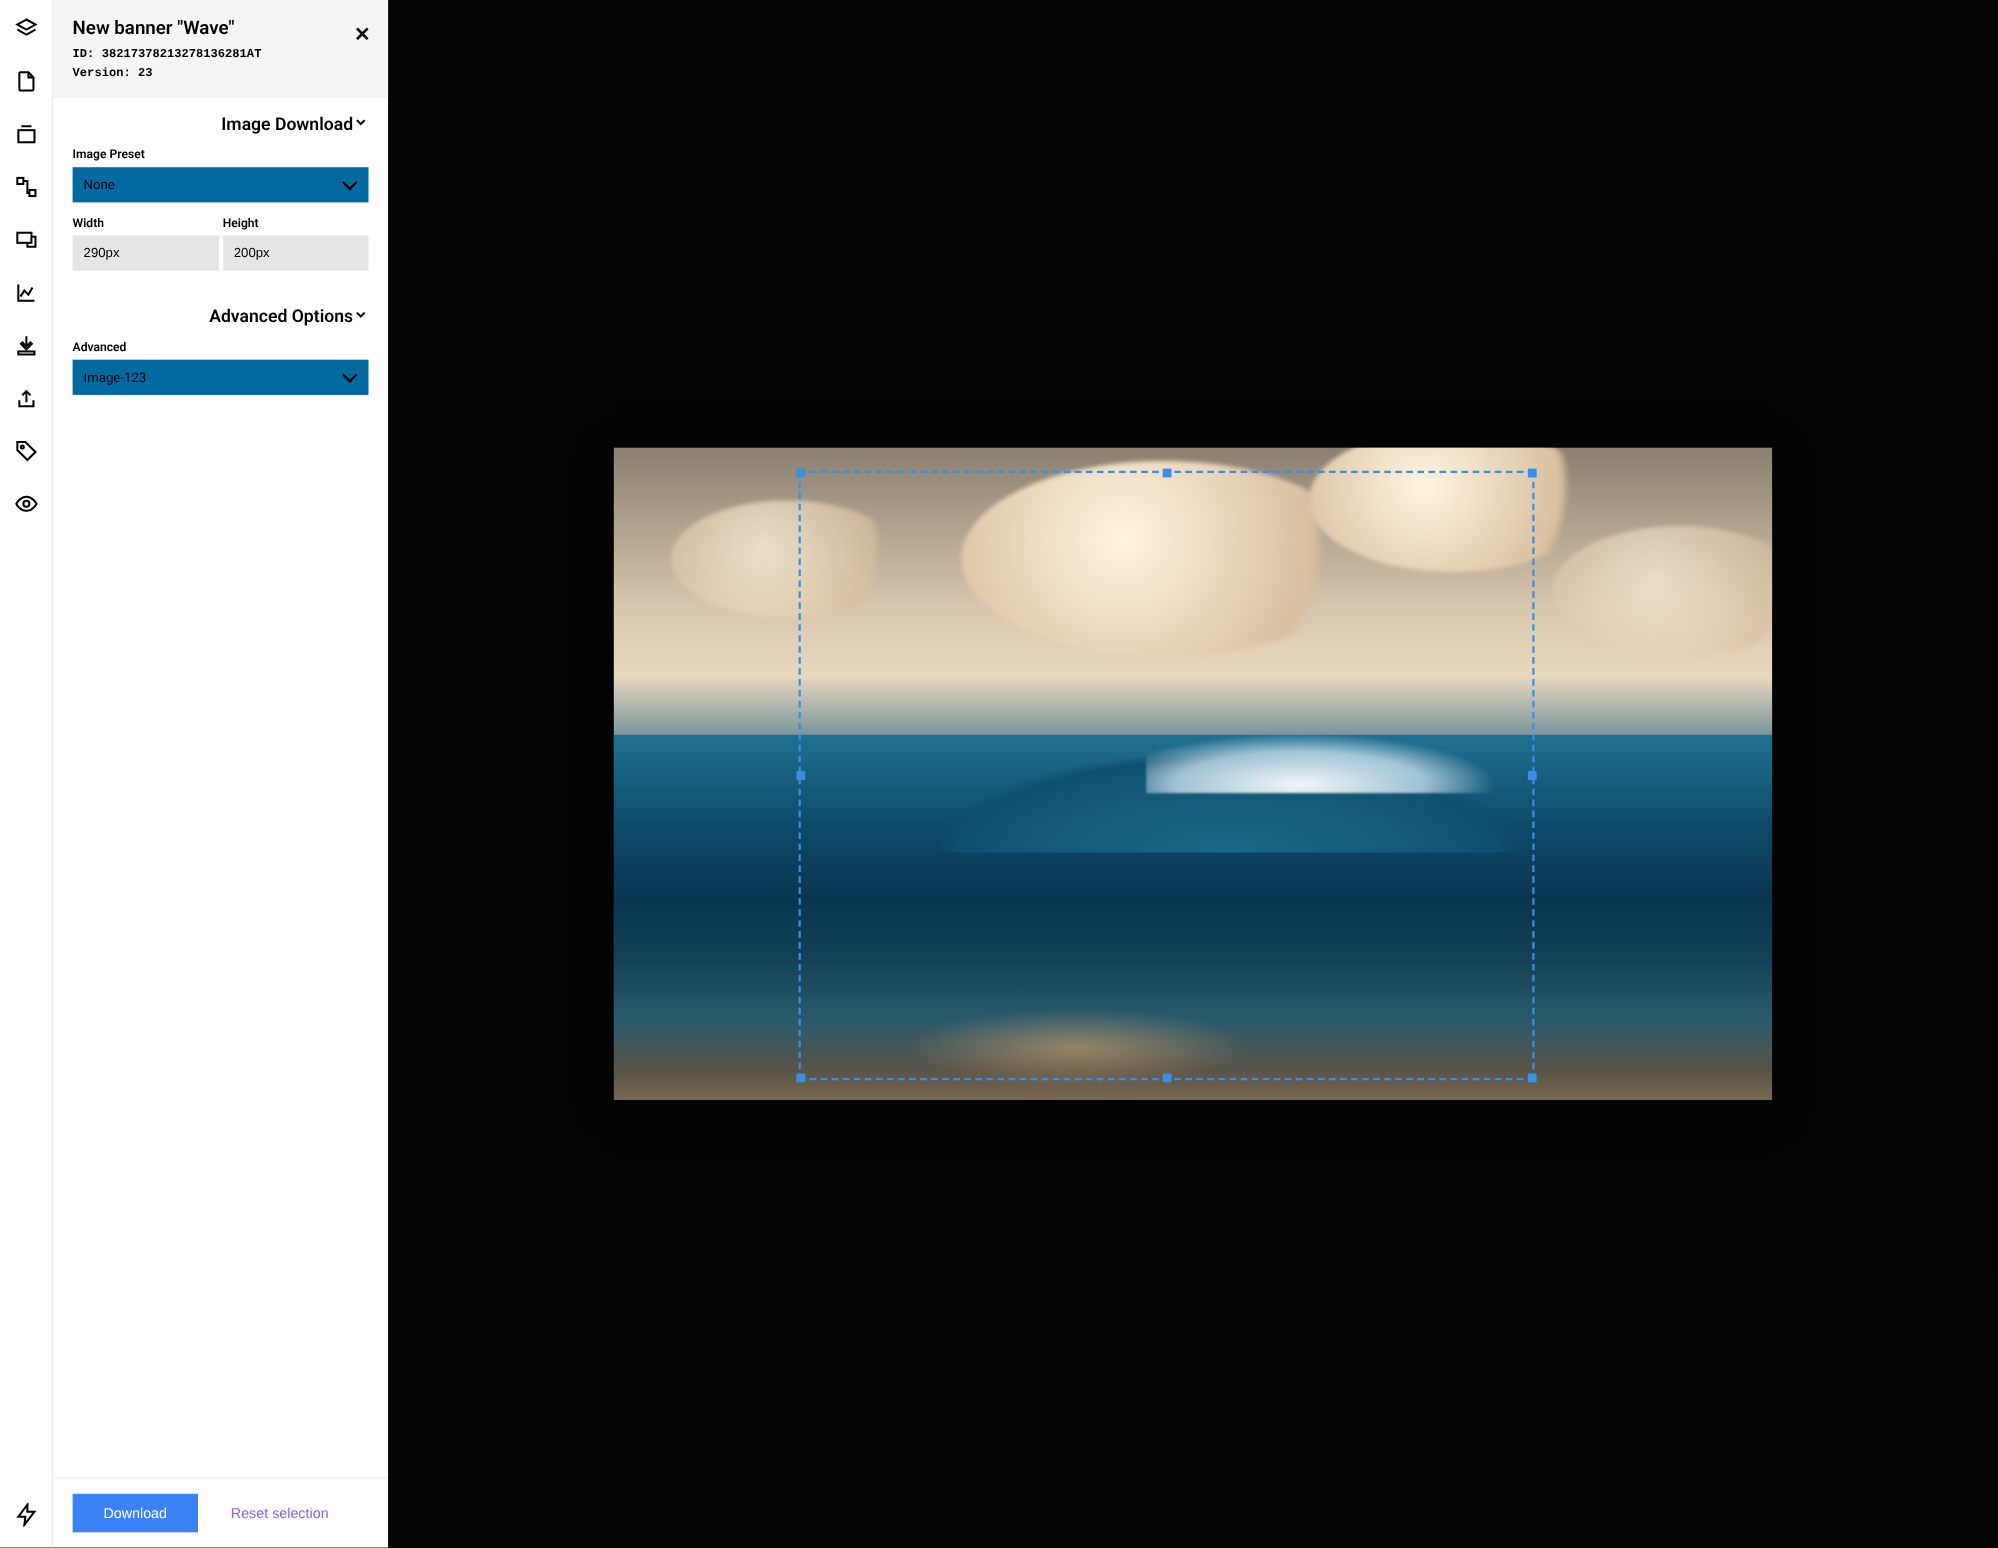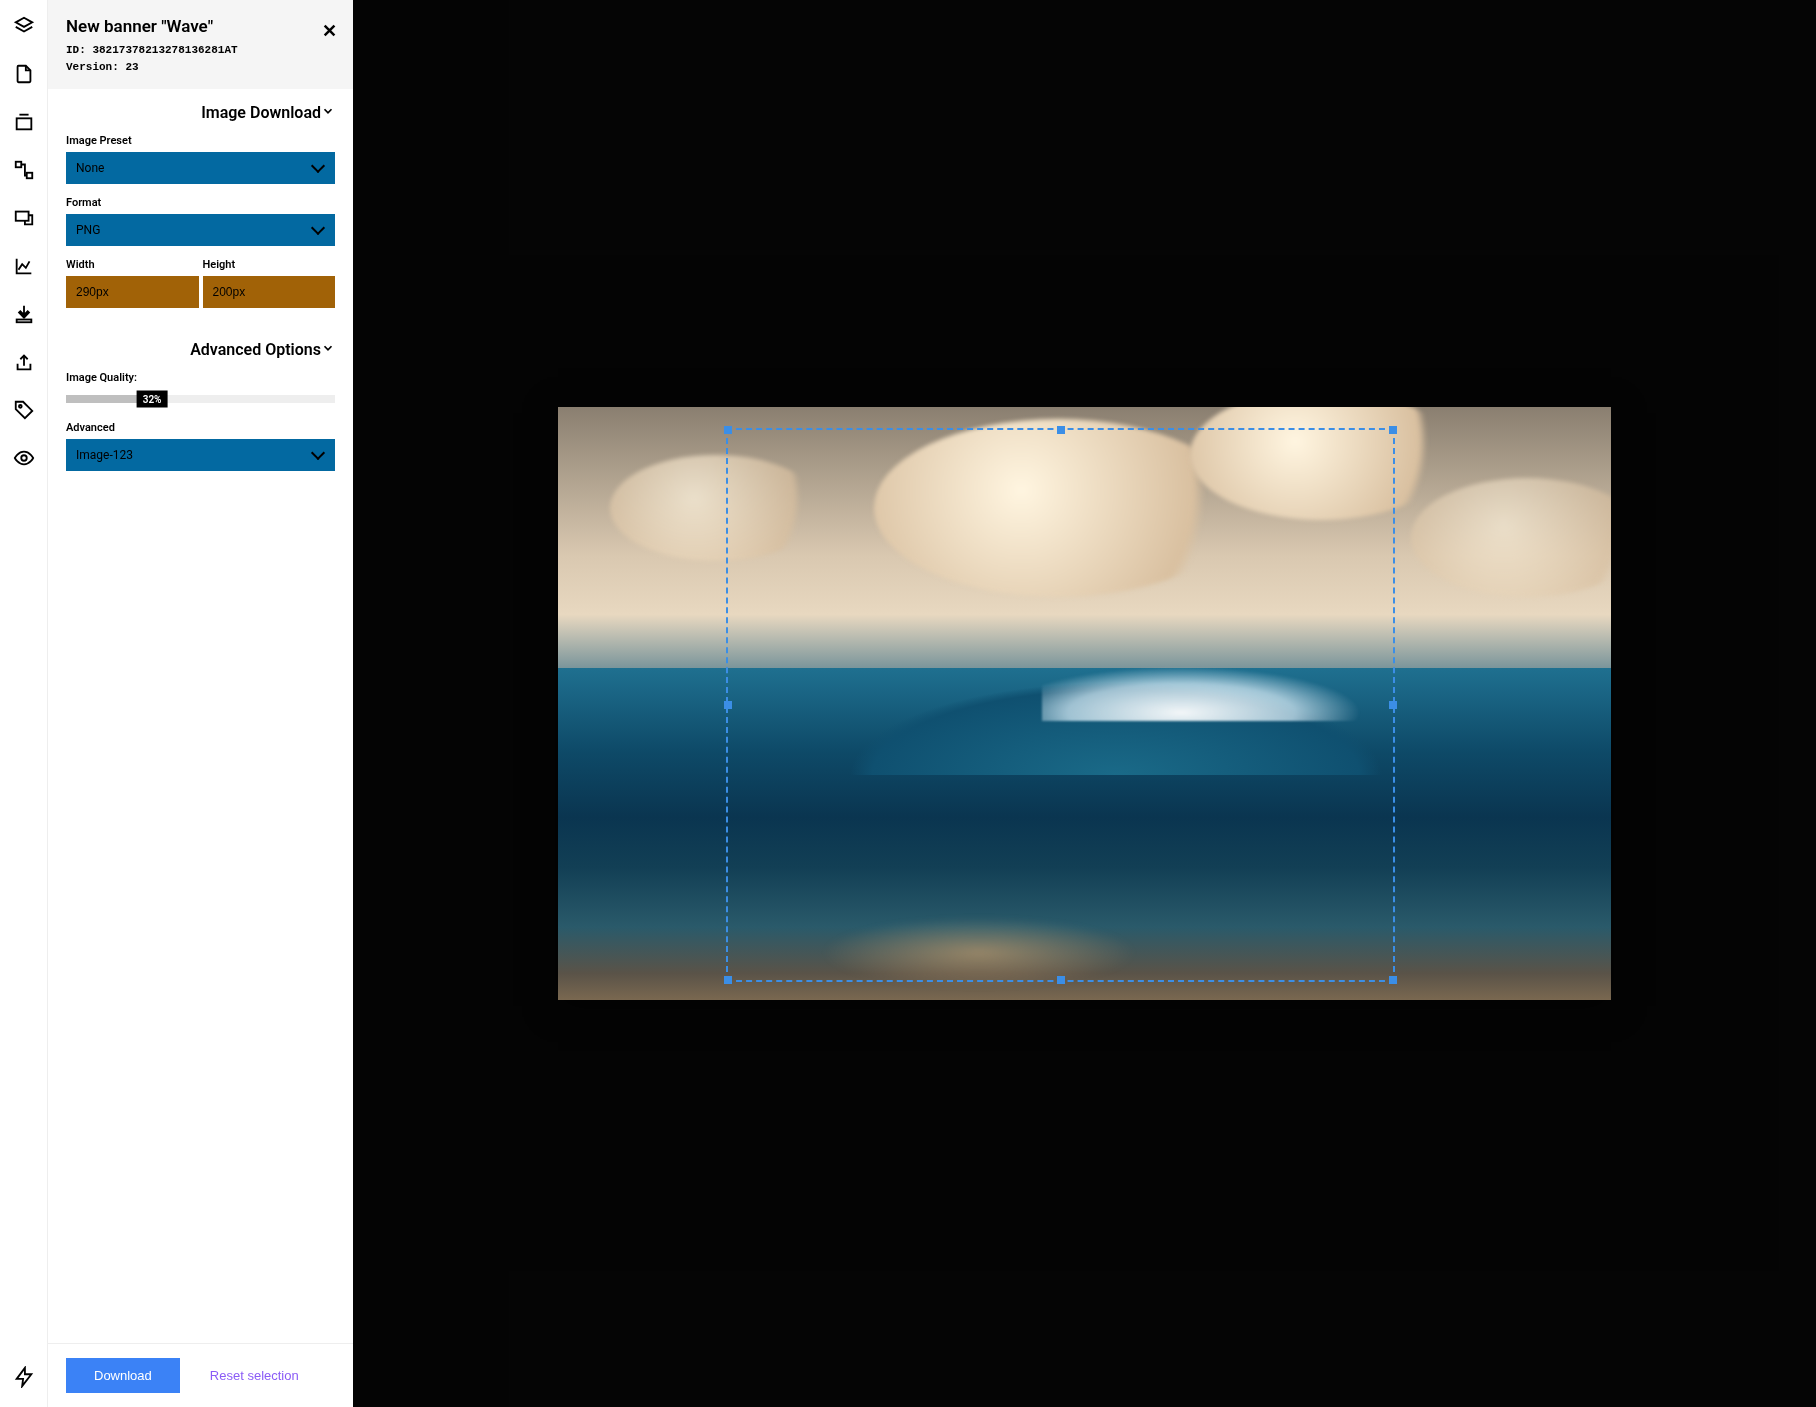--- a/index.html
+++ b/index.html
@@ -65,21 +65,21 @@
     width: 100%; height: 32px; background: #0369a1; border: none;
     padding: 0 30px 0 10px; font-size: 12px; position: relative;
     display: flex; align-items: center; cursor: pointer;
   }
   .select::after {
     content: ""; position: absolute; right: 12px; top: 50%;
     width: 8px; height: 8px; border-right: 2px solid #000; border-bottom: 2px solid #000;
     transform: translateY(-70%) rotate(45deg);
   }
   .input {
-    width: 100%; height: 32px; background: #a16207; border: none;
+    width: 100%; height: 32px; background: #e5e5e5; border: none;
     padding: 0 10px; font-size: 12px;
   }
   .row { display: flex; gap: 4px; }
   .row .field { flex: 1; }
 
   
   .slider-wrap { position: relative; height: 20px; margin-top: 4px; }
   .slider-track { position: absolute; left: 0; right: 0; top: 50%; height: 8px; background: #eee; transform: translateY(-50%); }
   .slider-fill { position: absolute; left: 0; top: 50%; height: 8px; background: #bfbfbf; transform: translateY(-50%); }
   .slider-thumb {
@@ -250,26 +250,20 @@
         </div>
       </div>
 
       <div class="field">
         <label class="field-label">Image Preset</label>
         <div class="select">
           <span>None</span>
         </div>
       </div>
 
-      <div class="field">
-        <label class="field-label">Format</label>
-        <div class="select">
-          <span>PNG</span>
-        </div>
-      </div>
 
       <div class="row">
         <div class="field">
           <label class="field-label">Width</label>
           <input class="input" value="290px" style="">
         </div>
         <div class="field">
           <label class="field-label">Height</label>
           <input class="input" value="200px" style="">
         </div>
@@ -279,28 +273,20 @@
     <div class="section">
       <div class="section-header">
         <div class="section-title">Advanced Options</div>
         <div class="chev">
           <svg width="14" height="14" viewBox="0 0 24 24" fill="none" stroke="#000" stroke-width="3">
               <polyline points="6 9 12 15 18 9"></polyline>
             </svg>
         </div>
       </div>
 
-      <div class="field">
-        <label class="field-label">Image Quality:</label>
-        <div class="slider-wrap">
-          <div class="slider-track"></div>
-          <div class="slider-fill" id="slider-fill" style="width: 32%;"></div>
-          <div class="slider-thumb" id="slider-thumb" style="left: 32%;">32%</div>
-        </div>
-      </div>
 
       <div class="field">
         <label class="field-label">Advanced</label>
         <div class="select">
           <span>Image-123</span>
         </div>
       </div>
 
     </div>
   </div>

